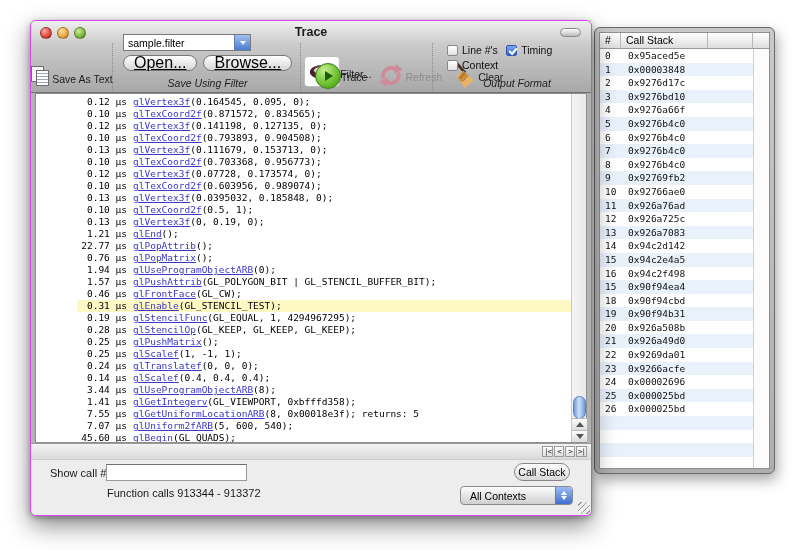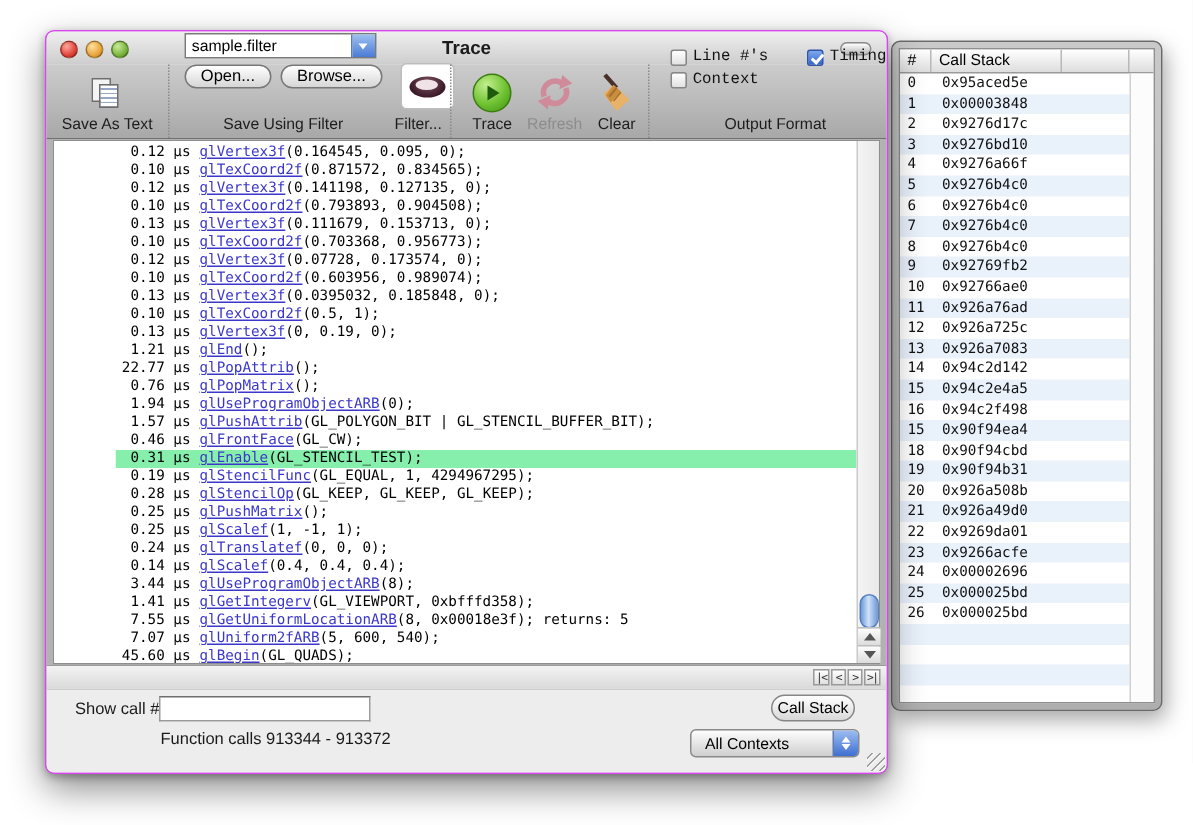--- a/index.html
+++ b/index.html
@@ -40,24 +40,24 @@
   .light.green  { background:radial-gradient(circle at 35% 30%, #c9ec98, #79b43e 62%, #4d7f16); }
   .win-title { position:absolute; left:0; right:0; top:4px; text-align:center;
     font-size:12.5px; font-weight:bold; color:#1c1c1c; }
   .tb-pill { position:absolute; right:10px; top:7px; width:21px; height:9px; border-radius:5px;
     background:linear-gradient(#ffffff,#b9b9b9); border:1px solid #8b8b8b; }
 
   .toolbar { height:50px; background:linear-gradient(#cccccc,#a8a8a8);
     border-bottom:1px solid #6f6f6f; display:flex; }
   .tb-sec { display:flex; align-items:flex-end; padding-bottom:3px; position:relative; }
   .tb-sec + .tb-sec { border-left:1px dotted #8a8a8a; }
-  .tb-item { display:flex; flex-direction:column; align-items:center; justify-content:center; }
+  .tb-item { display:flex; align-items:center; justify-content:center; }
   .tb-label { font-size:10.5px; color:#1d1d1d; white-space:nowrap; margin-top:2px; }
   .tb-label.dim { color:#8d8d8d; }
-  .grp-label { font-size:10.5px; color:#1d1d1d; text-align:center; margin-top:18px; }
+  .grp-label { font-size:10.5px; color:#1d1d1d; text-align:center; margin-top:6px;font-style:italic; }
 
   .sec-save { width:81px; justify-content:center; }
   .doc-icon { width:22px; height:22px; position:relative; margin-bottom:1px; }
   .doc-icon .pg { position:absolute; width:13px; height:16px; background:#f4f4f4;
     border:1px solid #6d6d6d; }
   .doc-icon .pg.b { left:1px; top:0; }
   .doc-icon .pg.f { left:6px; top:4px;
     background:repeating-linear-gradient(#fdfdfd 0 2px, #9aa7c4 2px 3px); }
 
   .sec-filter { width:188px; padding-left:10px; }
@@ -65,56 +65,56 @@
   .combo { width:128px; height:17px; background:#fff; border:1px solid #7a7a7a;
     display:flex; align-items:center; position:relative; }
   .combo-text { font-size:10.5px; font-weight:normal; color:#000; padding-left:4px; flex:1;
     white-space:nowrap; overflow:hidden; }
   .combo-btn { width:16px; height:100%; background:linear-gradient(#9fc0f0,#4a7cd6);
     border-left:1px solid #5f7db0; display:flex; align-items:center; justify-content:center; }
   .combo-arrow { width:0; height:0; border-left:3.5px solid transparent;
     border-right:3.5px solid transparent; border-top:4px solid #fff; }
   .btn-row { display:flex; gap:6px; margin-top:4px; }
   .aq-btn { height:16px; border:1px solid #777; border-radius:8px;
-    background:linear-gradient(#ffffff,#d6d6d6); font-size:11px; color:#000;
-    padding:0 10px; line-height:14px; white-space:nowrap; }
+    background:linear-gradient(#ffffff,#d6d6d6); font-size:16px; color:#000;
+    padding:0 10px; line-height:14px; white-space:nowrap;text-decoration:underline; }
   .filter-chip { width:36px; height:31px; background:#fff; border-radius:4px;
     border:1px solid #bdbdbd; margin:0 0 2px 12px; position:relative; }
   .ring { position:absolute; left:5px; top:8px; width:24px; height:14px; border-radius:50%;
     background:radial-gradient(ellipse at 50% 30%, #7e5462, #3c1a29 70%); }
   .ring::after { content:""; position:absolute; left:4px; top:2px; width:15px; height:7px;
     border-radius:50%; background:#efe3e7; }
 
   .sec-actions { width:132px; padding-left:14px; gap:10px; }
   .play-btn { width:26px; height:26px; border-radius:50%;
     background:radial-gradient(circle at 35% 28%, #c4ef8e, #6fc232 55%, #3f9312);
     border:1px solid #3c7d12; display:flex; align-items:center; justify-content:center; }
   .play-tri { width:0; height:0; border-top:5px solid transparent; border-bottom:5px solid transparent;
     border-left:8px solid #1d5c0c; margin-left:2px; }
   .refresh-svg, .clear-svg { display:block; }
 
   .sec-output { flex:1; padding-left:10px; flex-direction:column; justify-content:flex-end;
     display:flex; align-items:stretch; }
-  .chk-cols { display:flex; gap:26px; padding-left:4px;font-family:Liberation Mono, monospace; }
+  .chk-cols { display:flex; gap:8px; padding-left:4px; }
   .chk-col { display:flex; flex-direction:column; gap:3px; }
   .chk { display:flex; align-items:center; gap:4px; }
   .chk .box { width:11px; height:11px; border:1px solid #878787; border-radius:2px;
     background:linear-gradient(#ffffff,#e2e2e2); position:relative; }
   .chk .box.checked { background:linear-gradient(#7fa8ec,#3365cc); border-color:#2f55a8; }
   .chk .box.checked::after { content:""; position:absolute; left:2px; top:2px; width:6px; height:3px;
     border-left:2px solid #fff; border-bottom:2px solid #fff; transform:rotate(-48deg); }
   .chk .lbl { font-size:10.5px; color:#111; white-space:nowrap; }
 
   
   .body-frame { padding:0 4px; background:#b2b2b2; }
   .list-wrap { display:flex; height:350px; border:1px solid #8e8e8e; background:#fff;padding-left:41px; }
   .trace-list { width:537px; padding-top:2px; overflow:hidden; }
   .t-row { height:12px; line-height:12px; font-family:"DejaVu Sans Mono", monospace;
     font-size:9.5px; color:#000; white-space:nowrap; }
-  .t-row.selected { background:#86efac; }
+  .t-row.selected { background:#fef9c3; }
   .t-row .time { display:inline-block; width:50px; text-align:right; margin-right:6px; }
   .t-row .fn { color:#3b37c9; text-decoration:underline; cursor:pointer; }
   .scrollbar { width:16px; border-left:1px solid #c9c9c9; background:linear-gradient(90deg,#f4f4f4,#e9e9e9);
     position:relative; }
   .sb-thumb { position:absolute; left:1px; top:302px; width:13px; height:23px; border-radius:7px;
     border:1px solid #5580c0; background:linear-gradient(90deg,#6f9ad8,#cfe2fa 45%,#6f9ad8); }
   .sb-btn { position:absolute; left:0; width:15px; height:12px; background:linear-gradient(#fdfdfd,#dcdcdc);
     border-top:1px solid #bdbdbd; display:flex; align-items:center; justify-content:center; }
   .sb-up { top:324px; } .sb-down { top:336px; }
   .tri-up { width:0;height:0;border-left:4px solid transparent;border-right:4px solid transparent;

